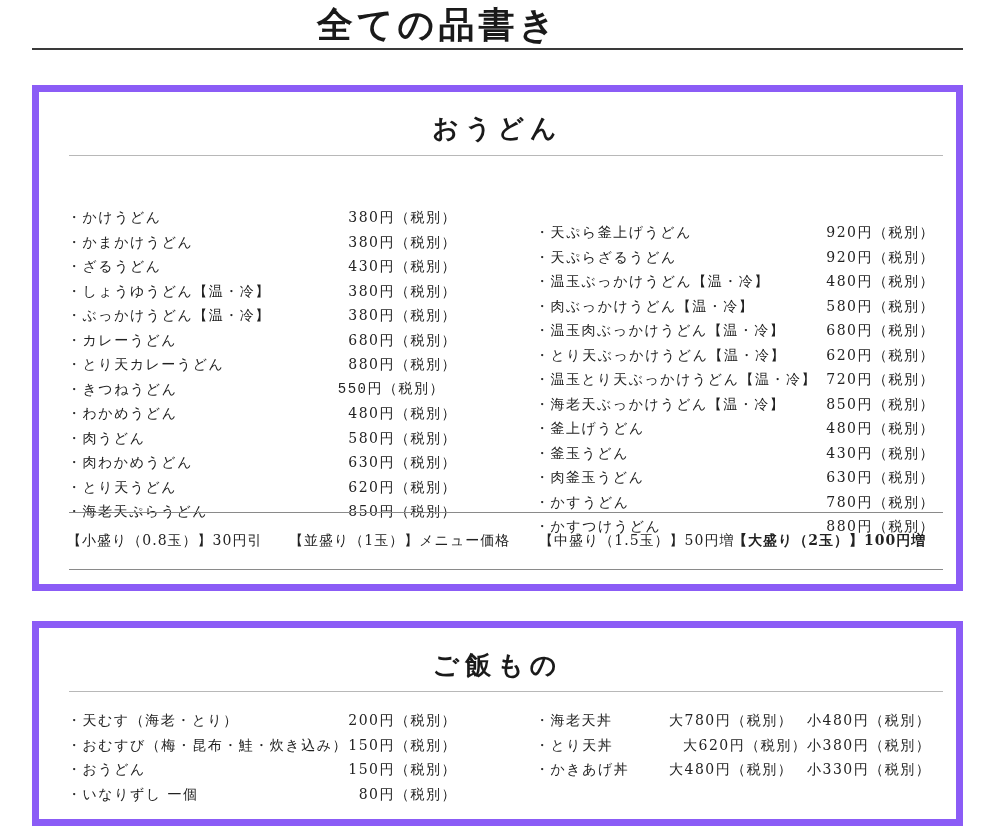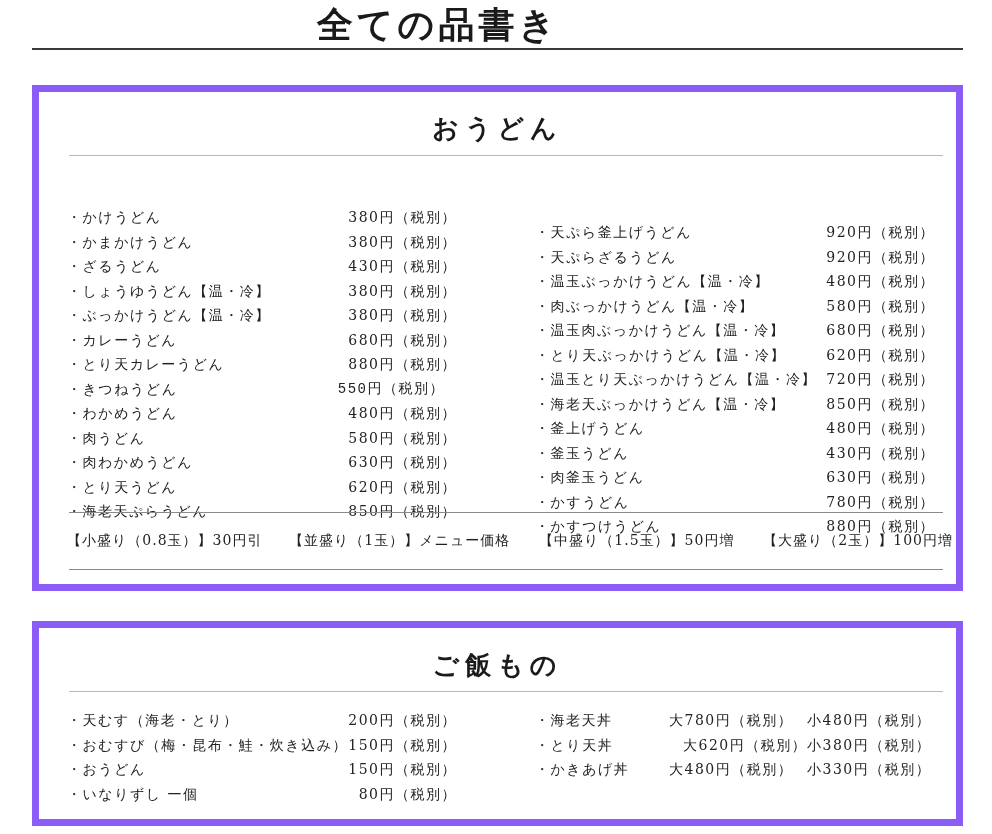--- a/index.html
+++ b/index.html
@@ -163,21 +163,21 @@
       <div class="row">
         <span class="name">・かすつけうどん</span>
         <span class="price" style="right: 0px;">880円（税別）</span>
       </div>
     </div>
 
   <div class="sizes">
     <span class="size-item" style="left:-2px;">【小盛り（0.8玉）】30円引</span>
     <span class="size-item" style="left:220px;">【並盛り（1玉）】メニュー価格</span>
     <span class="size-item" style="left:470px;">【中盛り（1.5玉）】50円増</span>
-    <span class="size-item" style="left:694px;">【大盛り（2玉）】100円増</span>
+    <span class="size-item" style="left:664px;font-weight:bold;">【大盛り（2玉）】100円増</span>
   </div>
 </div>
 
 <div class="panel panel-rice">
   <div class="section-title" style="top:19px;">ご飯もの</div>
   <div class="section-rule" style="top:63px;"></div>
 
   <div class="col" id="rice-left" style="left:28px; top:80px; width:390px;">
       <div class="row">
         <span class="name">・天むす（海老・とり）</span>

